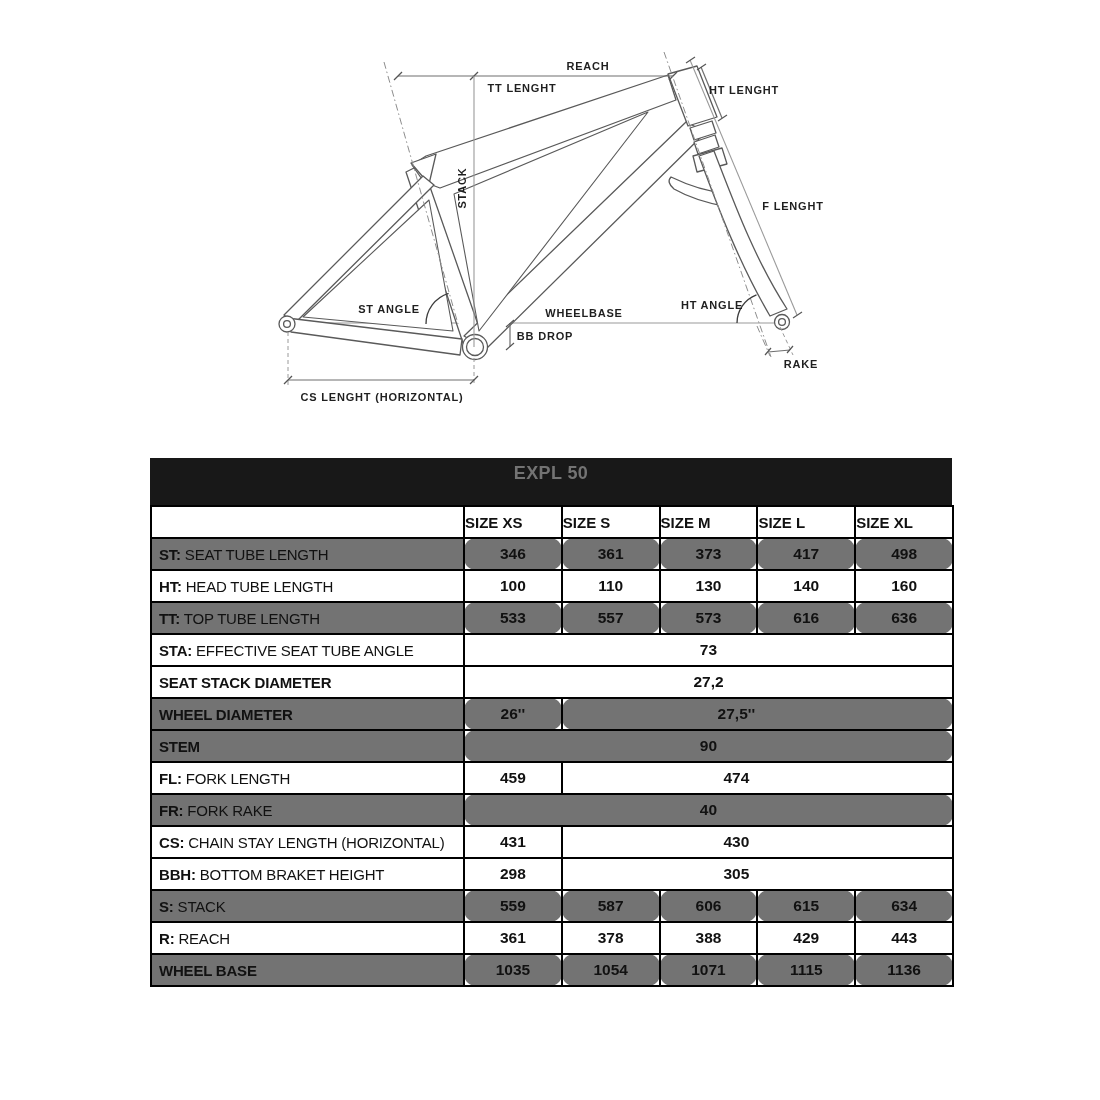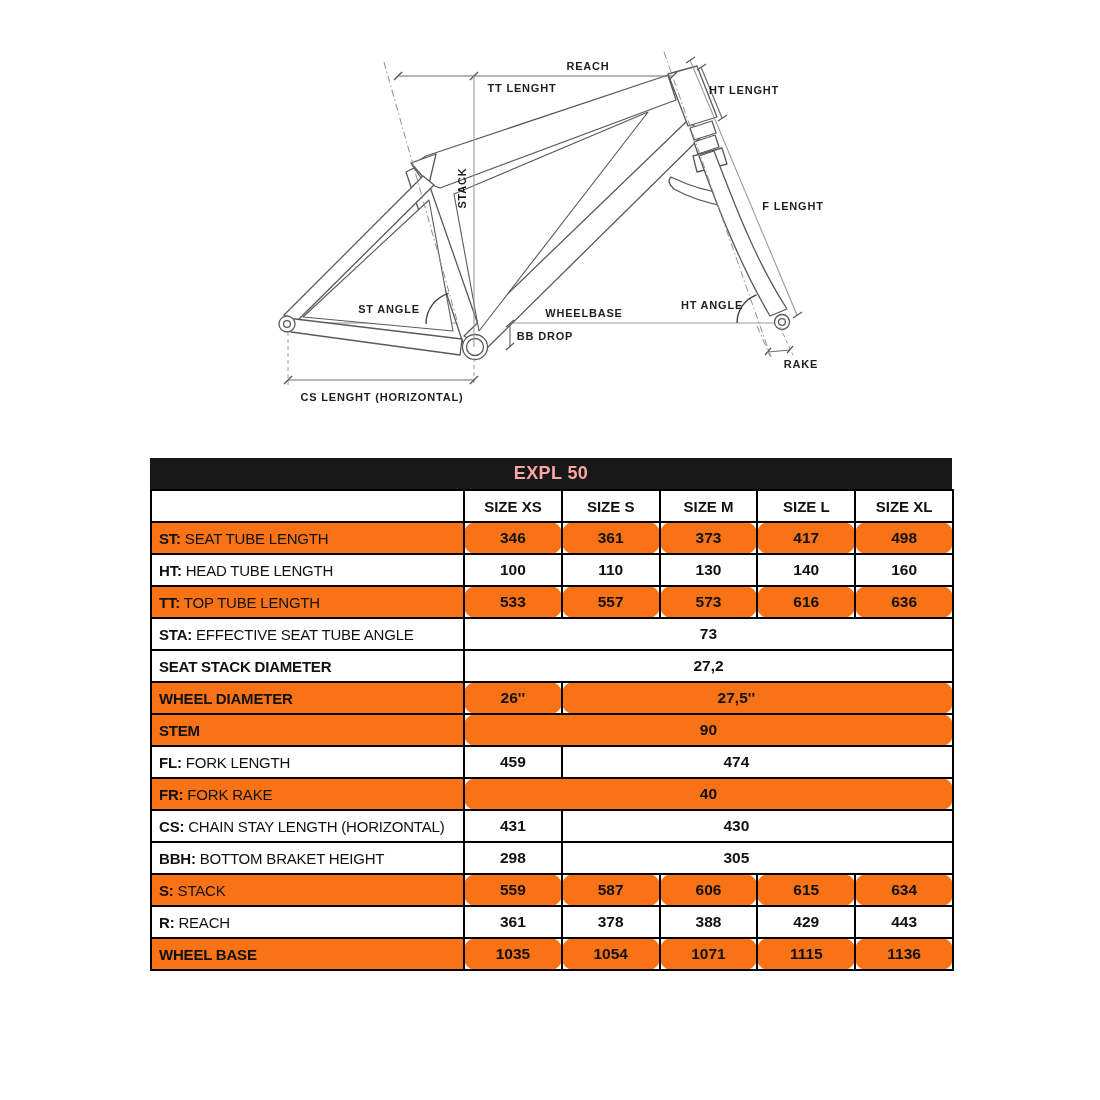--- a/index.html
+++ b/index.html
@@ -11,32 +11,32 @@
   .tube{fill:#ffffff;stroke:#5a5a5a;stroke-width:1.3;stroke-linejoin:round;}
   .hole{fill:#ffffff;stroke:#5a5a5a;stroke-width:1.1;stroke-linejoin:round;}
   .dim{stroke:#9a9a9a;stroke-width:1.1;fill:none;}
   .dimdark{stroke:#6e6e6e;stroke-width:1.2;fill:none;}
   .tick{stroke:#555555;stroke-width:1.2;}
   .axis{stroke:#8d8d8d;stroke-width:1;fill:none;stroke-dasharray:7 3 1.5 3;}
   .dash{stroke:#9a9a9a;stroke-width:1;fill:none;stroke-dasharray:4 3;}
   .arc{stroke:#3d3d3d;stroke-width:1.3;fill:none;}
   
   #table-wrap{margin-left:150px;margin-top:13px;width:802px;}
-  #title-bar{width:802px;height:31px;background:#181818;color:#fca5a5;text-align:center;
+  #title-bar{width:802px;height:47px;background:#181818;color:#737373;text-align:center;
              line-height:31px;font-weight:700;font-size:18px;letter-spacing:0.4px;}
   table{border-collapse:collapse;table-layout:fixed;width:802px;color:#111;}
   col.c-label{width:313px;}
   col.c-size{width:97.8px;}
   th,td{border:2px solid #000;height:30px;padding:0;overflow:hidden;white-space:nowrap;}
-  th{font-weight:700;font-size:15px;text-align:center;background:#fff;}
+  th{font-weight:700;font-size:15px;text-align:left;background:#fff;}
   td.lbl{text-align:left;padding-left:7px;font-size:15px;font-weight:400;letter-spacing:-0.2px;}
   td.lbl b{font-weight:700;}
   td.val{text-align:center;font-weight:700;font-size:15.5px;border-radius:12px;}
   td.span4{padding-right:42px;}
-  tr.shade td{background:#f97316;margin-left:33px;}
+  tr.shade td{background:#737373;margin-left:33px;}
 </style>
 </head>
 <body>
 
 <svg id="diagram" width="1100" height="445" viewBox="0 0 1100 445" xmlns="http://www.w3.org/2000/svg">
 
   <g>
     <line class="dim" x1="288" y1="323" x2="782" y2="323"></line>
   </g>
 

